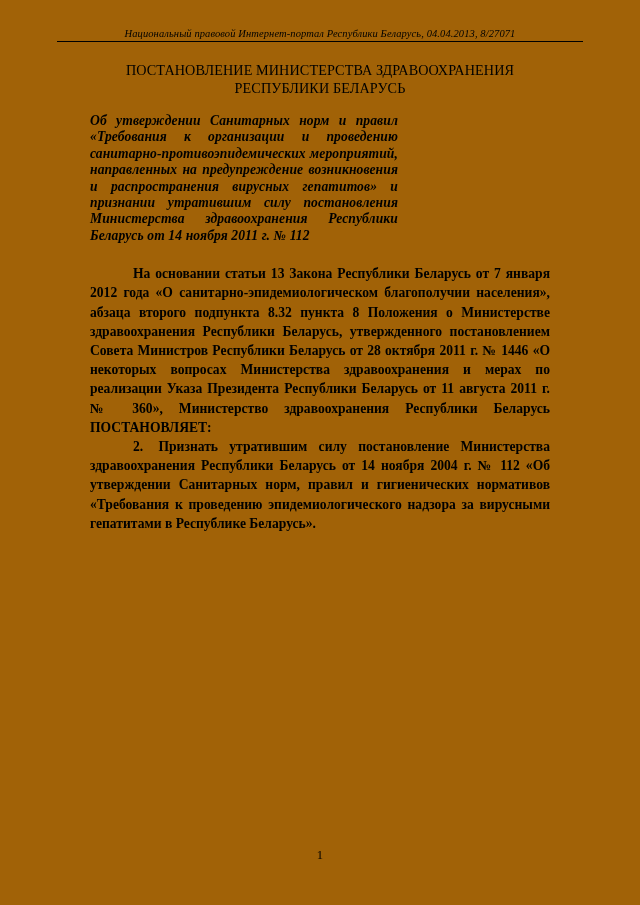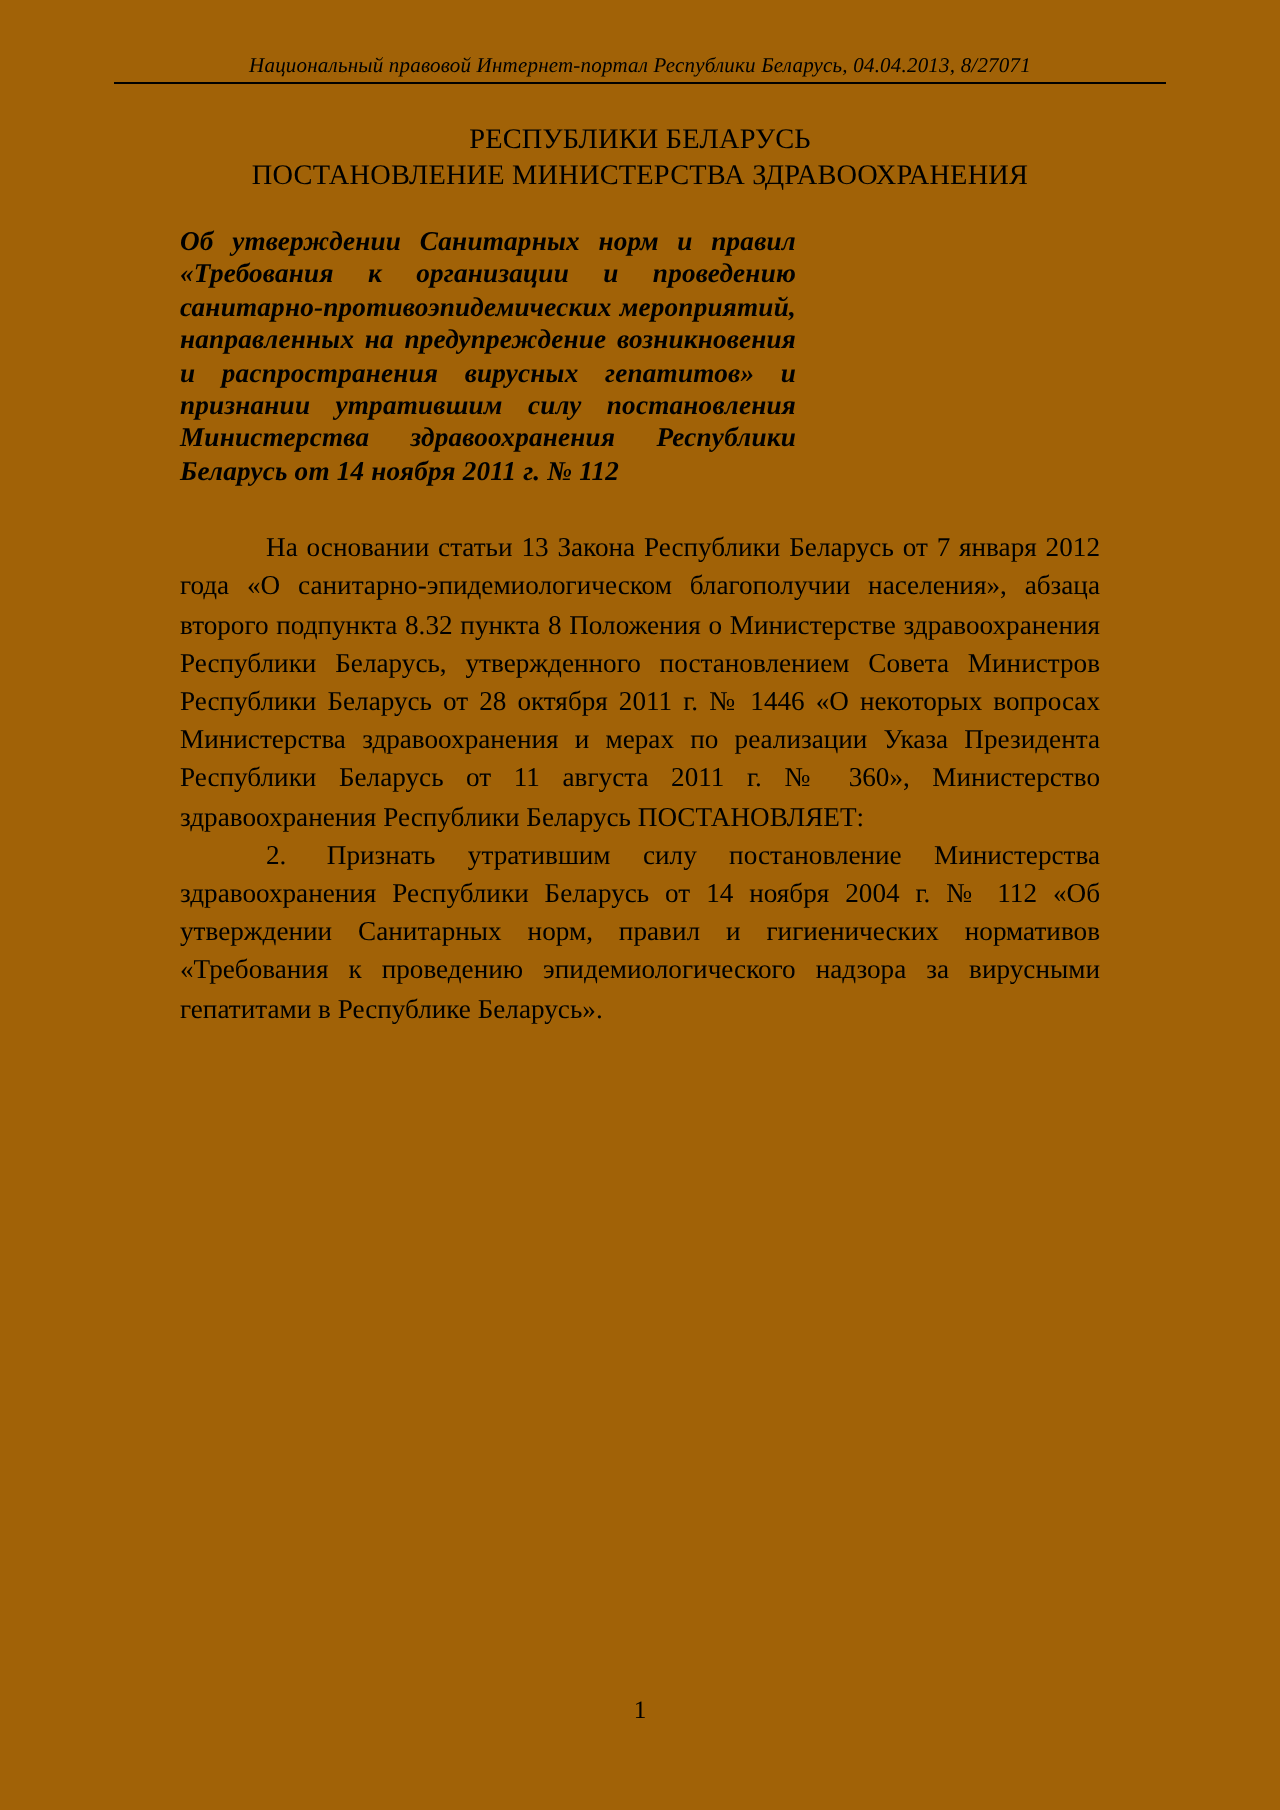--- a/index.html
+++ b/index.html
@@ -87,20 +87,21 @@
   }
 
   .body-par {
     font-size: 13.6px;
     line-height: 19.2px;
     text-align: justify;
     text-align-last: left;
     margin: 0;
     text-indent: 43px;
     hyphens: none;
+    font-weight: bold;
   }
 
   .body-par .num {
     
     margin-right: 4px;
   }
 
   
   .signature {
     position: absolute;
@@ -137,22 +138,22 @@
 
 <div class="page">
 
   <div class="page-header">
     <span class="header-text">Национальный правовой Интернет-портал Республики Беларусь, 04.04.2013, 8/27071</span>
   </div>
 
   <div class="content">
 
     <div class="doc-title">
+      <span class="title-line">ПОСТАНОВЛЕНИЕ МИНИСТЕРСТВА ЗДРАВООХРАНЕНИЯ</span>
       <span class="title-line">РЕСПУБЛИКИ БЕЛАРУСЬ</span>
-      <span class="title-line">ПОСТАНОВЛЕНИЕ МИНИСТЕРСТВА ЗДРАВООХРАНЕНИЯ</span>
     </div>
 
 
     <div class="subject">Об утверждении Санитарных норм и правил «Требования к организации и проведению санитарно-противоэпидемических мероприятий, направленных на предупреждение возникновения и распространения вирусных гепатитов» и признании утратившим силу постановления Министерства здравоохранения Республики Беларусь от 14 ноября 2011 г. № 112</div>
 
     <div class="body-block">
 
       <p class="body-par">На основании статьи 13 Закона Республики Беларусь от 7 января 2012 года «О санитарно-эпидемиологическом благополучии населения», абзаца второго подпункта 8.32 пункта 8 Положения о Министерстве здравоохранения Республики Беларусь, утвержденного постановлением Совета Министров Республики Беларусь от 28 октября 2011 г. № 1446 «О некоторых вопросах Министерства здравоохранения и мерах по реализации Указа Президента Республики Беларусь от 11 августа 2011 г. № 360», Министерство здравоохранения Республики Беларусь ПОСТАНОВЛЯЕТ:</p>
 
 

